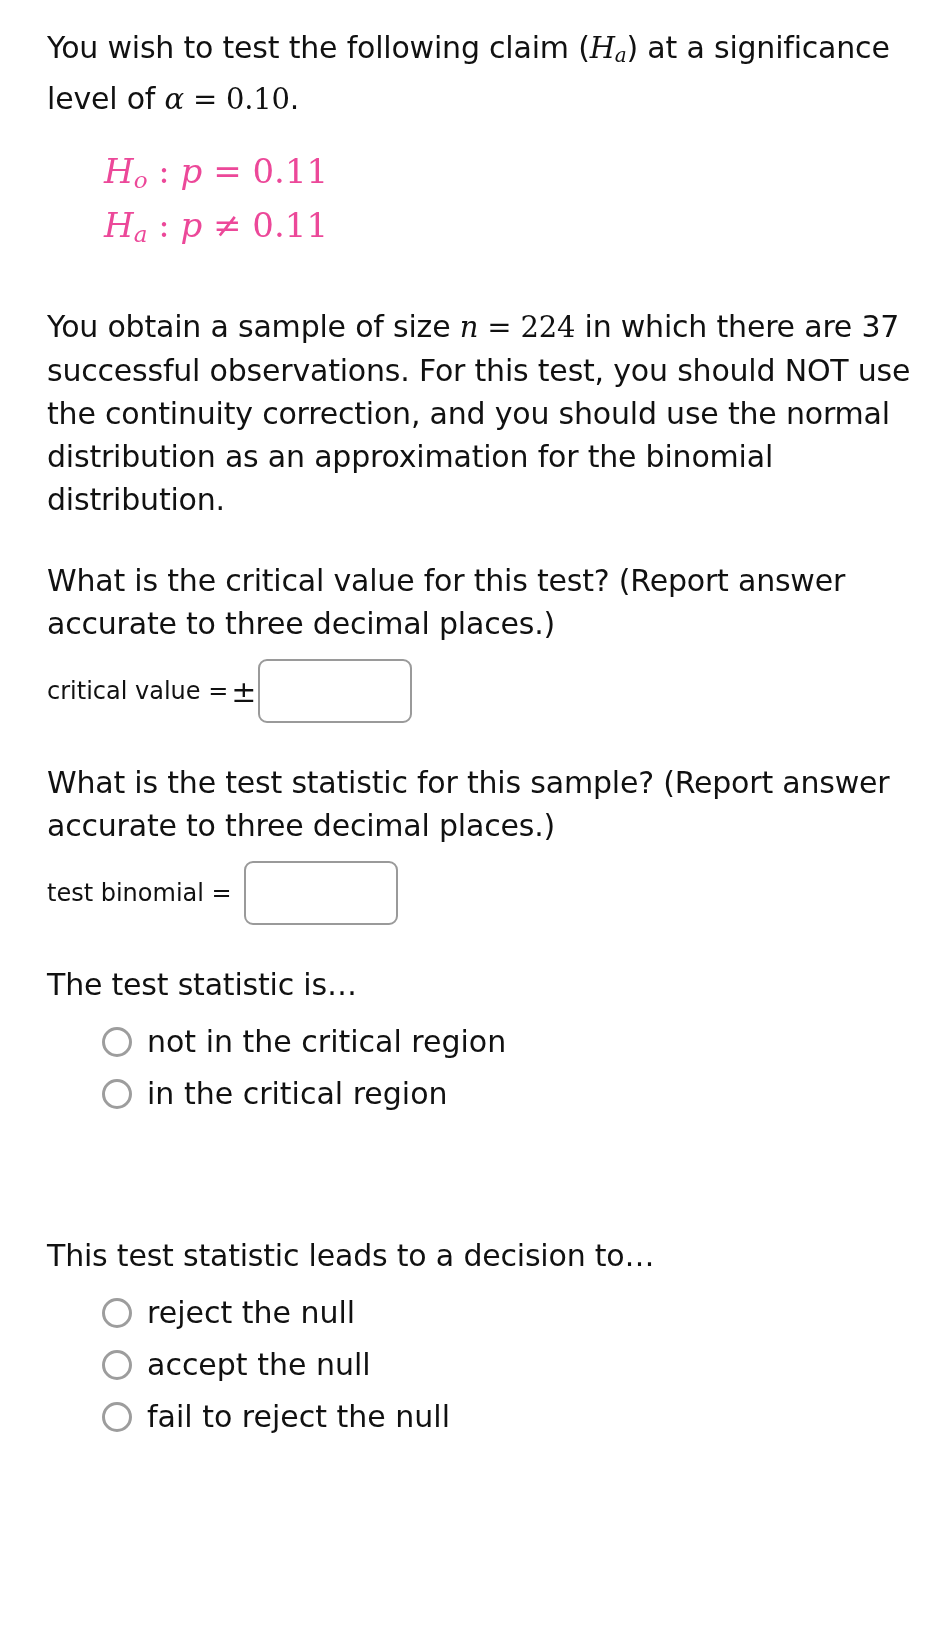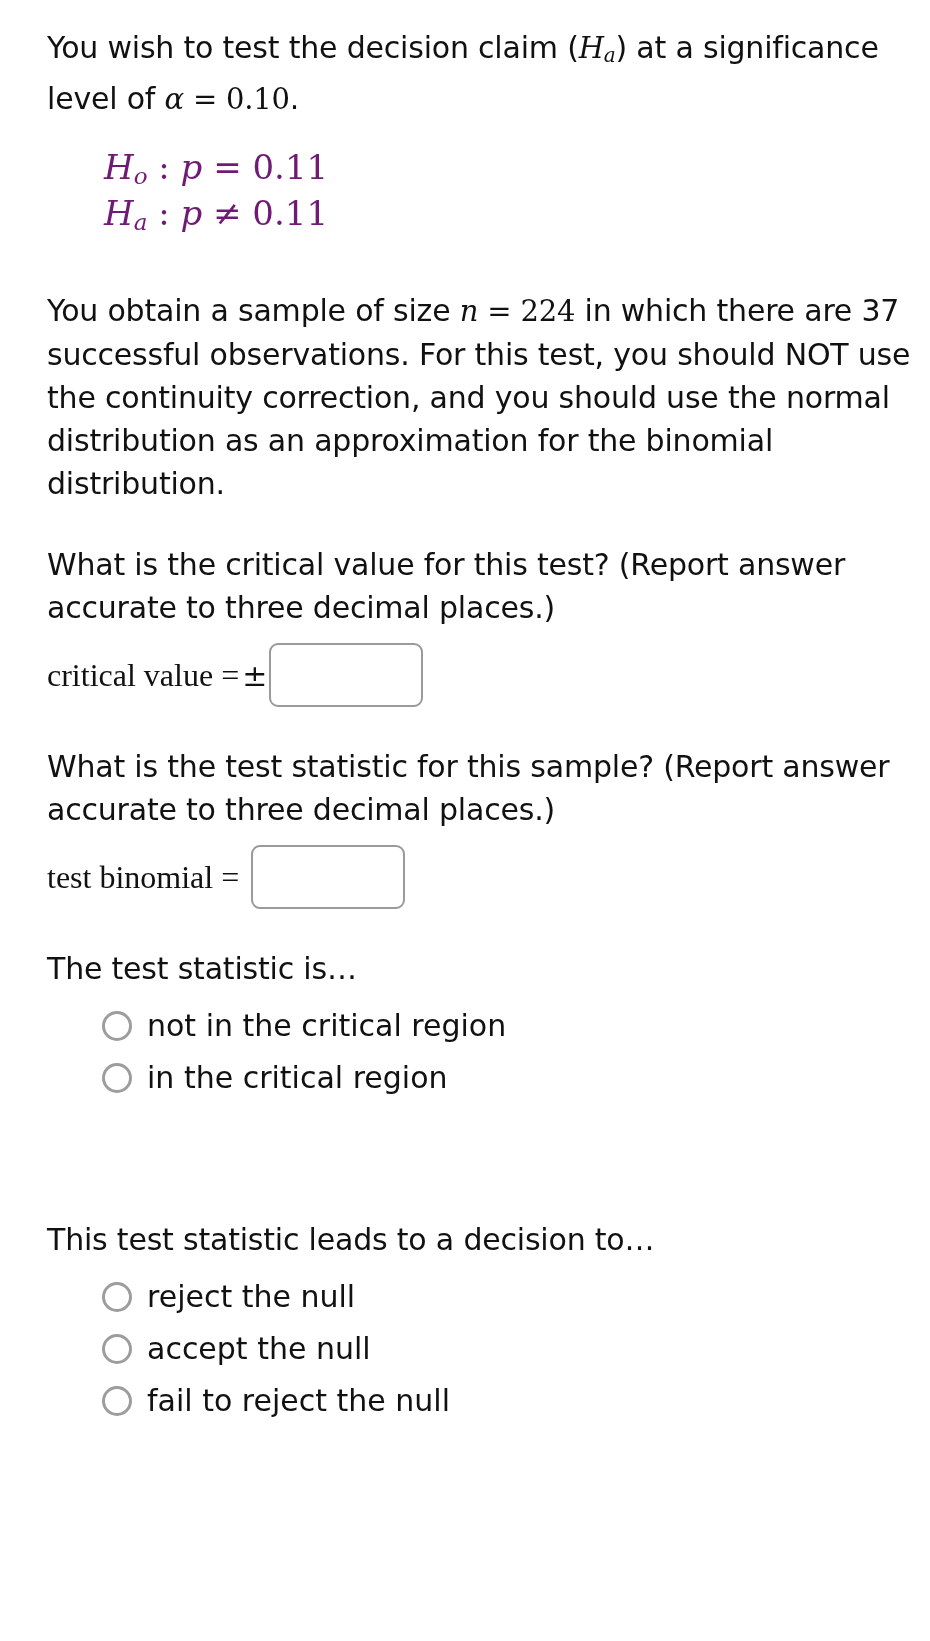--- a/index.html
+++ b/index.html
@@ -43,23 +43,23 @@
     vertical-align: -4px;
   }
   .hyp-block {
     margin: 28px 0 0 0;
     padding-left: 57px;
   }
   .hyp-line {
     font-family: "DejaVu Serif", serif;
     font-style: italic;
     font-size: 34px;
-    line-height: 37px;
+    line-height: 45px;
     white-space: pre;
-    color: #701a75;
+    color: #ec4899;
   }
   .hyp-line .num {
     font-style: normal;
   }
   .hyp-line .sb {
     font-size: 23px;
     vertical-align: -5px;
   }
   .hyp-line .op {
     font-style: normal;
@@ -68,24 +68,23 @@
   .gap-lg { height: 48px; }
   .gap-md { height: 38px; }
   .gap-xl { height: 106px; }
 
   .field-row {
     display: flex;
     align-items: center;
     margin-top: 14px;
   }
   .field-label {
-    font-size: 32px;
+    font-size: 24px;
     line-height: 43px;
     white-space: pre;
-    font-family: Liberation Serif, serif;
   }
   .pm {
     font-family: "DejaVu Serif", serif;
     font-size: 30px;
     font-style: normal;
     padding-left: 3px;
   }
   .answer-box {
     width: 154px;
     height: 64px;
@@ -127,21 +126,21 @@
     line-height: 36px;
     margin-left: 15px;
     white-space: pre;
   }
 </style>
 </head>
 <body>
 
 <div class="page">
 
-  <p class="para"><span>You wish to test the decision claim (</span><span class="mi"><span>H</span><span class="msub">a</span></span><span>) at a significance level of </span><span class="mi">α</span><span class="mn"> = </span><span class="mn">0.10</span><span>.</span></p>
+  <p class="para"><span>You wish to test the following claim (</span><span class="mi"><span>H</span><span class="msub">a</span></span><span>) at a significance level of </span><span class="mi">α</span><span class="mn"> = </span><span class="mn">0.10</span><span>.</span></p>
 
   <div class="hyp-block">
     <div class="hyp-line"><span>H</span><span class="sb">o</span><span class="op"> : </span><span>p</span><span class="op"> <span>=</span> </span><span class="num">0.11</span></div>
     <div class="hyp-line"><span>H</span><span class="sb">a</span><span class="op"> : </span><span>p</span><span class="op"> <span>≠</span> </span><span class="num">0.11</span></div>
   </div>
 
   <div class="gap-lg"></div>
 
   <p class="para"><span>You obtain a sample of size </span><span class="mi">n</span><span class="mn"> = </span><span class="mn">224</span><span> in which there are 37 successful observations. For this test, you should NOT use the continuity correction, and you should use the normal distribution as an approximation for the binomial distribution.</span></p>
 

